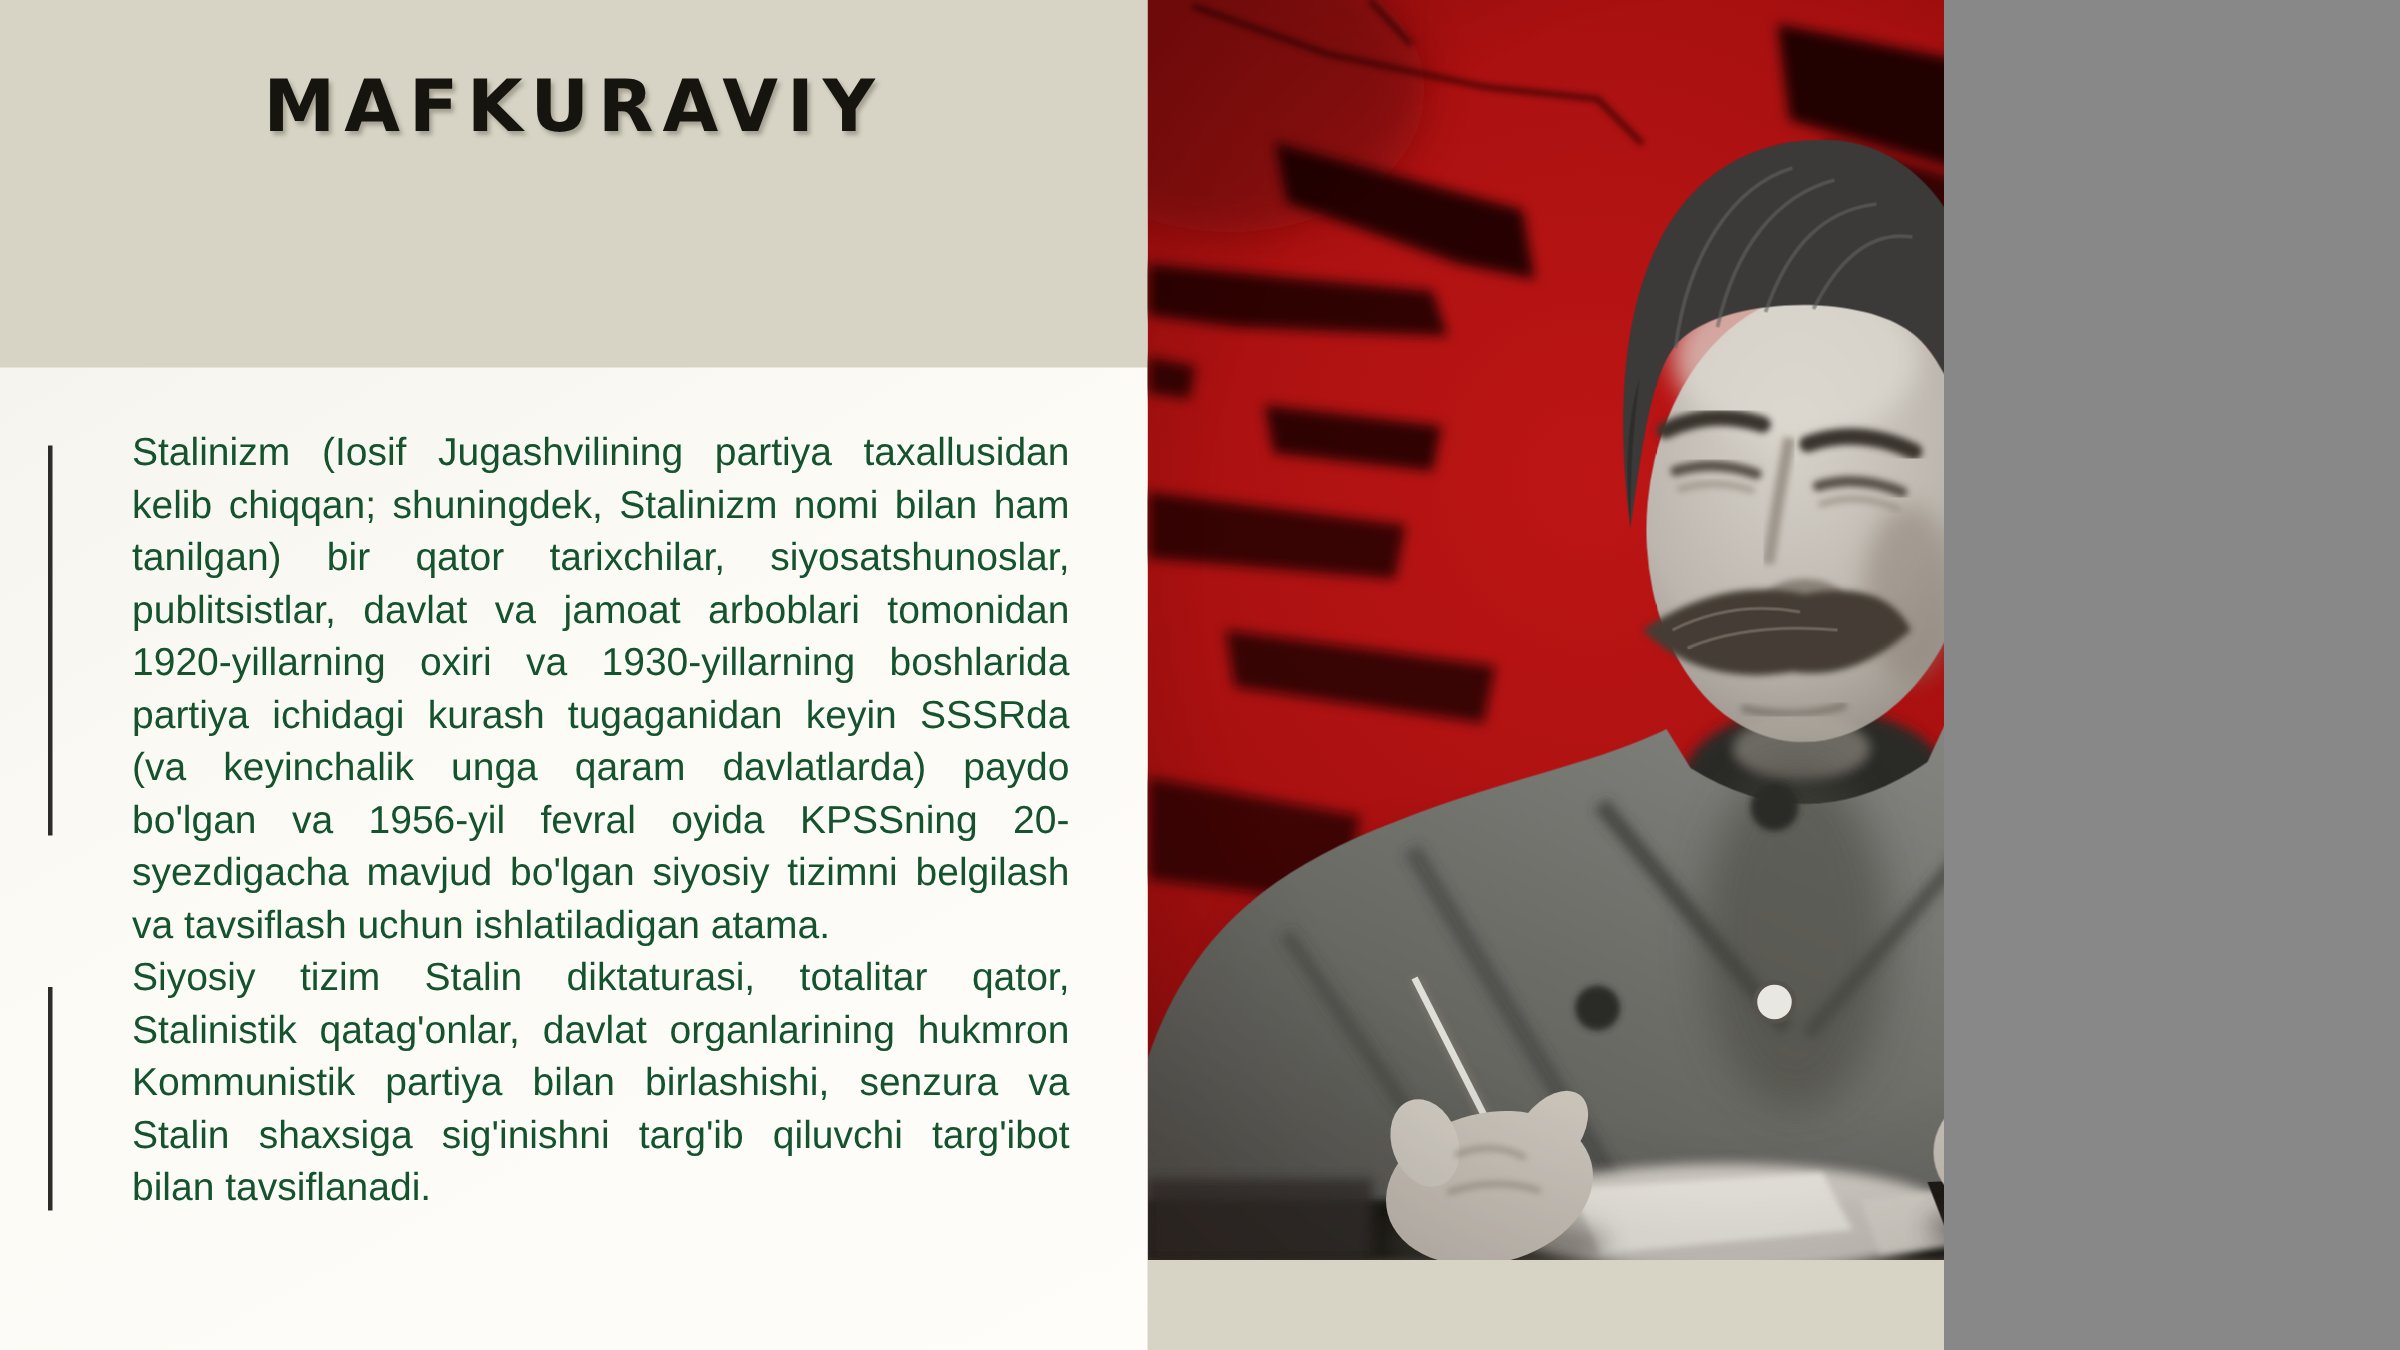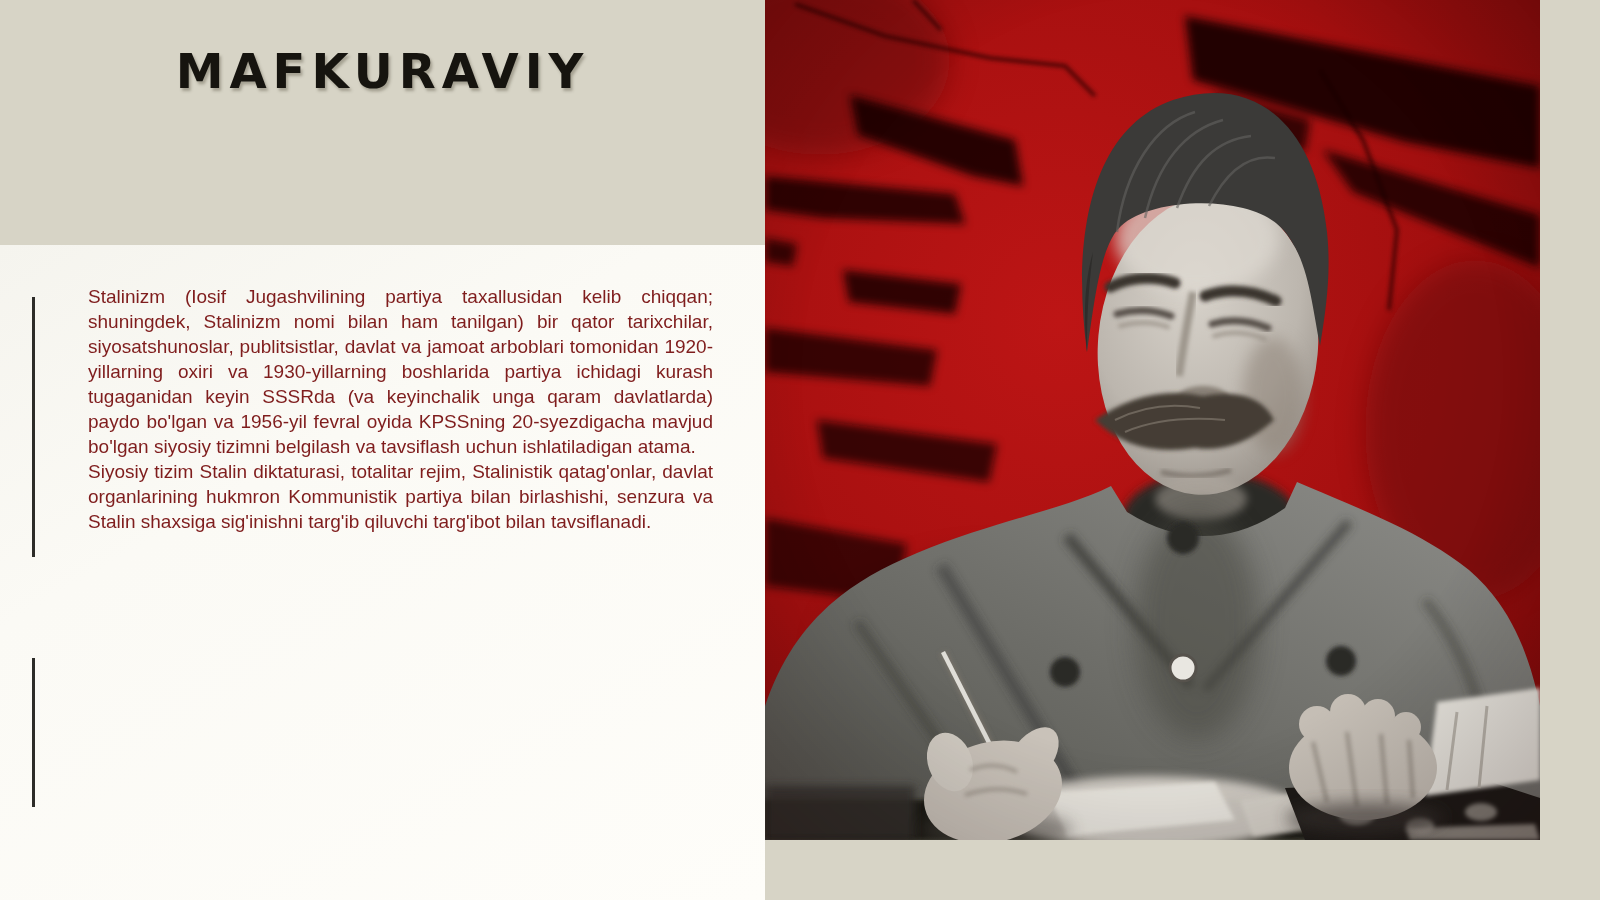--- a/index.html
+++ b/index.html
@@ -1,38 +1,38 @@
 <!DOCTYPE html>
 <html><head>
 <meta charset="utf-8">
 <style>
   html,body { margin:0; padding:0; background:#888; }
   .slide {
-    position:relative; width:1600px; height:900px; overflow:hidden;
+    position:relative; width:1296px; height:900px; overflow:hidden;
     background:#d7d4c6;
     font-family:"Liberation Sans", sans-serif;
   }
   .slide-title {
     position:absolute; top:40px; left:0; width:765px; margin:0;
     text-align:center; font-weight:bold;
     font-size:48px; line-height:62px; letter-spacing:6px;
     color:#16140f;
     text-shadow:2px 3px 3px rgba(70,62,45,0.35);
     font-family:"DejaVu Sans","Liberation Sans",sans-serif;
   }
   .content-panel {
     position:absolute; top:245px; left:0; width:765px; height:655px;
     background:linear-gradient(150deg,#f5f4ee 0%,#fbfaf5 35%,#fefdf9 100%);
   }
   .accent-bar { position:absolute; left:32px; width:3px; background:#2d2c28; }
   .accent-bar.bar1 { top:297px; height:260px; }
   .accent-bar.bar2 { top:658px; height:149px; }
   .text-block {
     position:absolute; left:88px; top:284px; width:625px;
-    font-size:19px; line-height:25px; color:#7f1d1d;
+    font-size:26px; line-height:35px; color:#14532d;
     text-align:justify;
   }
   .text-block p { margin:0; padding:0; }
   .photo-area {
     position:absolute; left:765px; top:0; width:775px; height:840px;
     overflow:hidden;
   }
   .photo-area svg { display:block; }
 </style>
 </head>
@@ -42,21 +42,21 @@
 
   <h1 class="slide-title"><span>MAFKURAVIY</span><br></h1>
 
   <div class="content-panel"></div>
 
   <div class="accent-bar bar1"></div>
   <div class="accent-bar bar2"></div>
 
   <div class="text-block">
     <p>Stalinizm (Iosif Jugashvilining partiya taxallusidan kelib chiqqan; shuningdek, Stalinizm nomi bilan ham tanilgan) bir qator tarixchilar, siyosatshunoslar, publitsistlar, davlat va jamoat arboblari tomonidan 1920-yillarning oxiri va 1930-yillarning boshlarida partiya ichidagi kurash tugaganidan keyin SSSRda (va keyinchalik unga qaram davlatlarda) paydo bo'lgan va 1956-yil fevral oyida KPSSning 20-syezdigacha mavjud bo'lgan siyosiy tizimni belgilash va tavsiflash uchun ishlatiladigan atama.</p>
-    <p>Siyosiy tizim Stalin diktaturasi, totalitar rejim, Stalinistik qatag'onlar, davlat organlarining hukmron Kommunistik partiya bilan birlashishi, senzura va Stalin shaxsiga sig'inishni targ'ib qiluvchi targ'ibot bilan tavsiflanadi.</p>
+    <p>Siyosiy tizim Stalin diktaturasi, totalitar qator, Stalinistik qatag'onlar, davlat organlarining hukmron Kommunistik partiya bilan birlashishi, senzura va Stalin shaxsiga sig'inishni targ'ib qiluvchi targ'ibot bilan tavsiflanadi.</p>
   </div>
 
   <div class="photo-area">
     <svg width="775" height="840" viewBox="0 0 775 840" preserveAspectRatio="none" xmlns="http://www.w3.org/2000/svg">
       <defs>
         <radialGradient id="redbg" cx="38%" cy="38%" r="90%">
           <stop offset="0%" stop-color="#bd1515"></stop>
           <stop offset="55%" stop-color="#a30f0f"></stop>
           <stop offset="100%" stop-color="#740909"></stop>
         </radialGradient>

